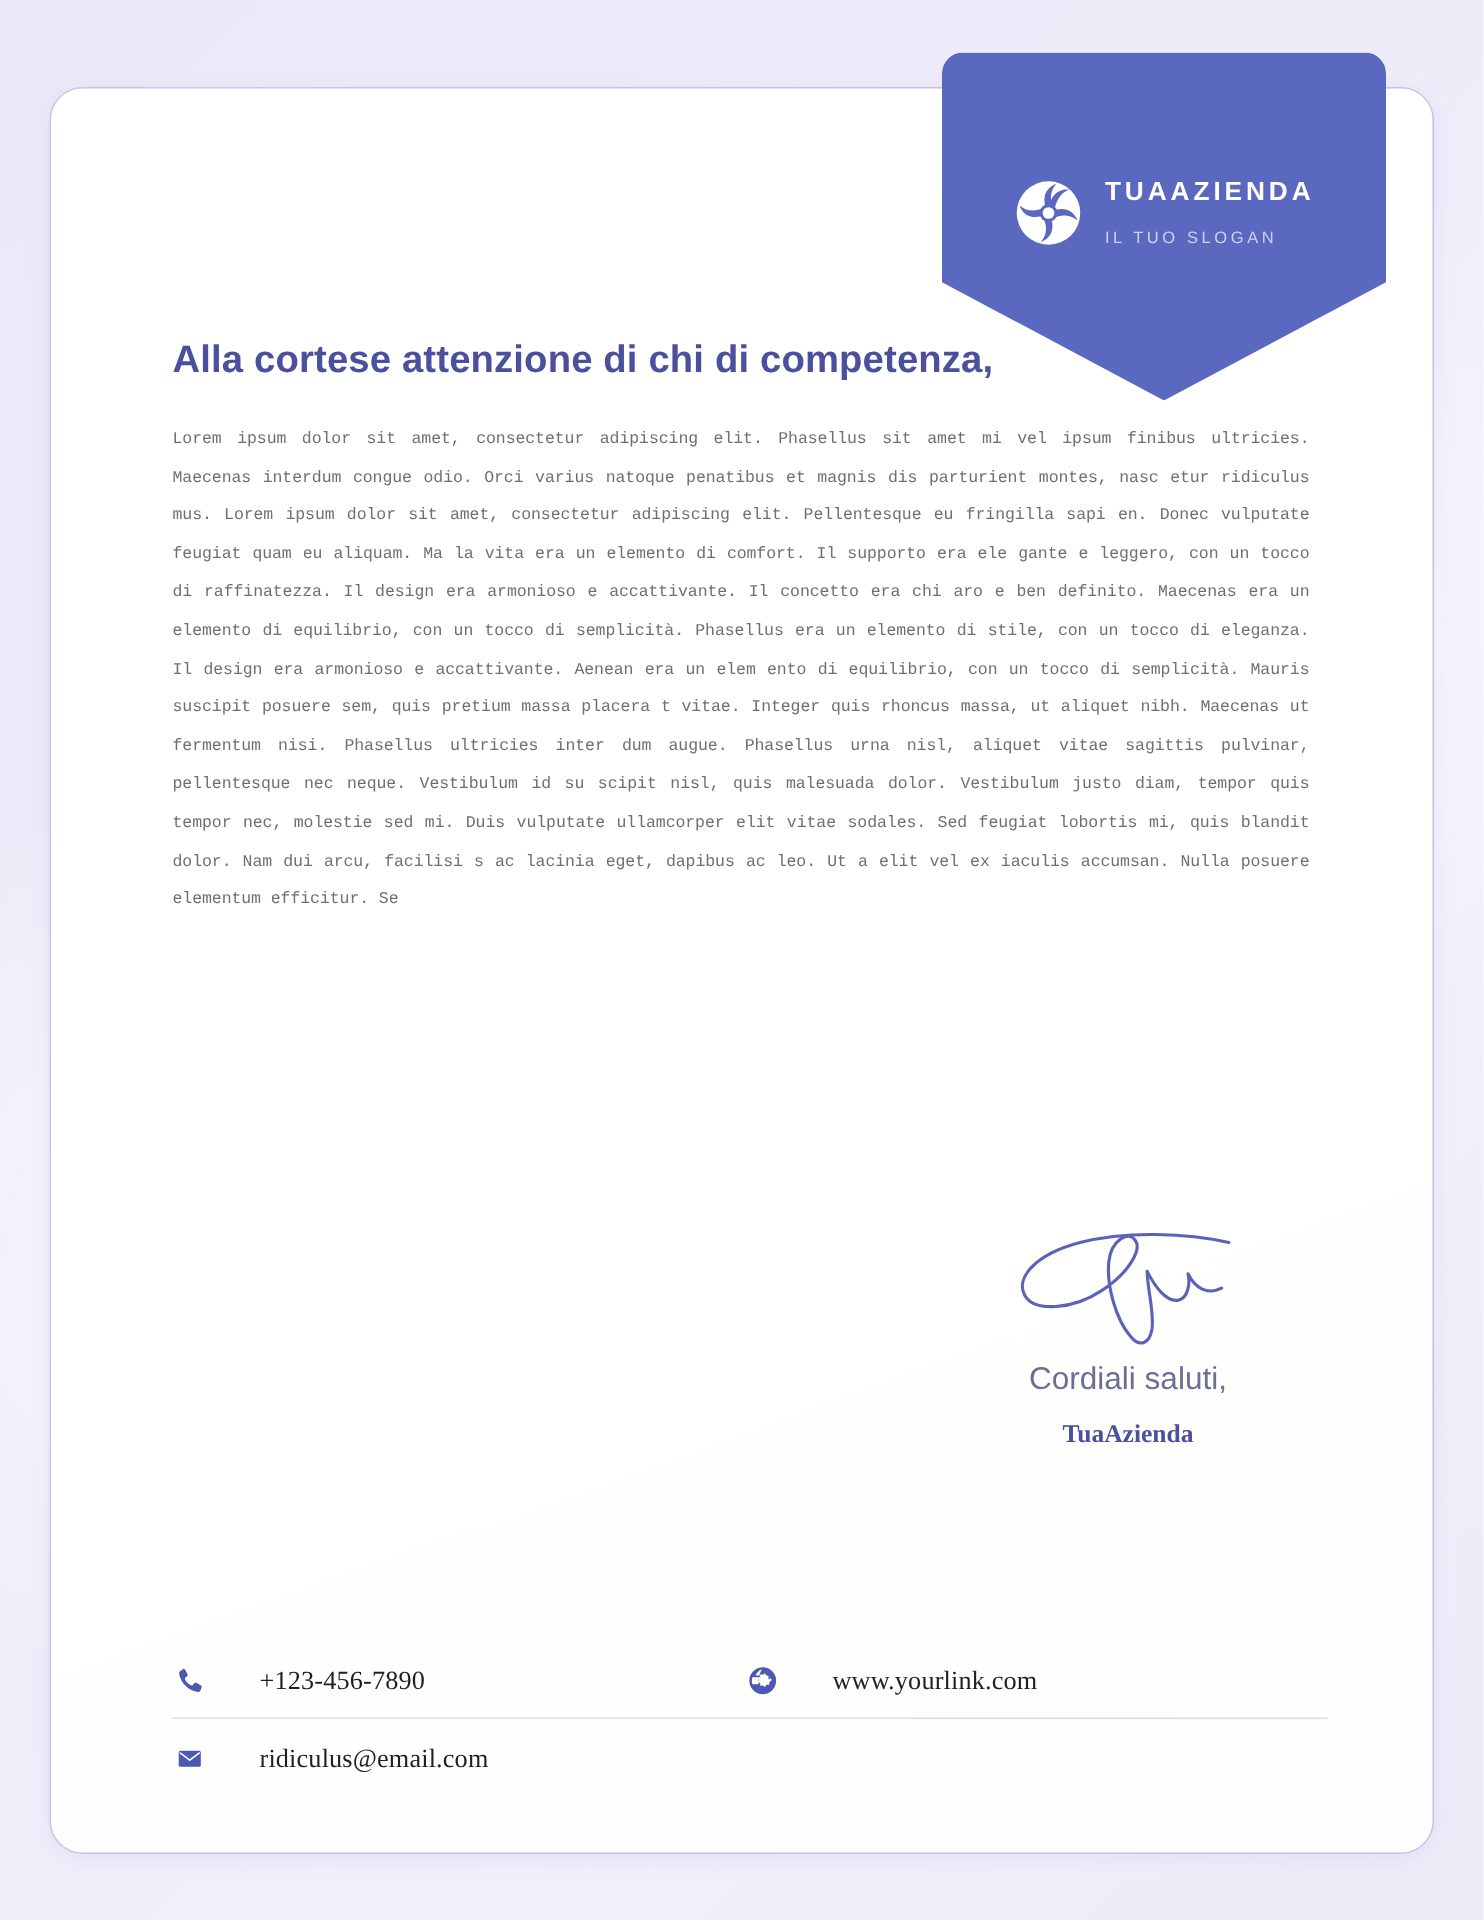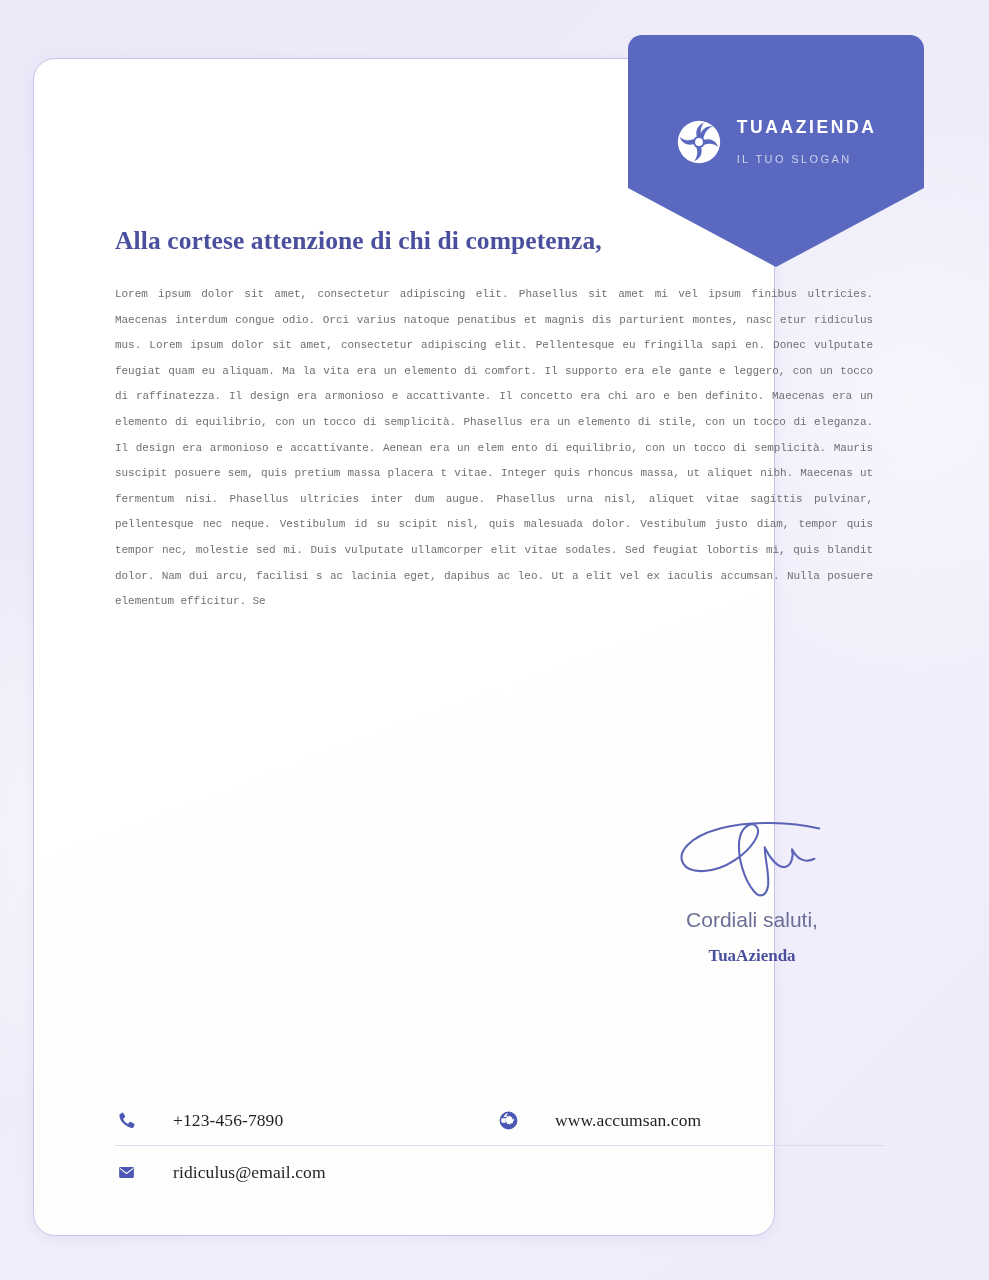--- a/index.html
+++ b/index.html
@@ -35,21 +35,21 @@
     border-radius: 50%;
     background: radial-gradient(circle, rgba(255,255,255,0.45) 0%, rgba(255,255,255,0) 72%);
     pointer-events: none;
   }
 
   
   .page-card {
     position: absolute;
     left: 33px;
     top: 58px;
-    width: 742px;
+    width: 923px;
     height: 1178px;
     background: linear-gradient(160deg, #ffffff 0%, #fffffe 55%, #fdfdfb 100%);
     border: 1.6px solid #c7c3e8;
     border-radius: 22px;
     box-sizing: border-box;
     box-shadow: 0 3px 14px rgba(120,112,190,0.09);
   }
 
   
   .banner {
@@ -104,21 +104,21 @@
   }
 
   
   .letter {
     position: absolute;
     left: 114px;
     top: 225px;
     width: 758px;
   }
   .salutation {
-    font-family: Liberation Serif, serif;
+    font-family: Liberation Sans, sans-serif;
     font-weight: bold;
     font-size: 25.5px;
     color: #4a4f9e;
     margin: 0 0 26px 0;
     letter-spacing: 0.1px;
   }
   .body-text {
     margin: 0;
     font-family: Liberation Mono, monospace;
     font-size: 11px;
@@ -261,21 +261,21 @@
       </div>
       <div class="footer-cell right">
         <span class="f-icon">
           <svg viewBox="0 0 24 24" width="21" height="21" aria-hidden="true">
             <circle cx="12" cy="12" r="9.4" fill="#4c58b4"></circle>
             <path fill="#ffffff" d="M12 2.8c-1.3 1.2-2.2 3.1-2.5 5.2h-3c.9-2.4 2.9-4.3 5.5-5.2zM8.9 9.4c-.1.8-.2 1.7-.2 2.6s.1 1.8.2 2.6H4.1c-.3-.8-.4-1.7-.4-2.6s.1-1.8.4-2.6h4.8z"></path>
             <path fill="#ffffff" d="M15.8 10.6c.6.4 1.2.3 1.6-.1.5-.4 1.1-.2 1.3.4.2.7-.3 1.2-.9 1.5-.8.4-1 1-.8 1.7.2.8-.5 1.3-1.2 1-.8-.3-1.4.1-1.6.9-.2.7-1 .8-1.4.2-.4-.6-1-.8-1.7-.4-.6.3-1.2-.2-1-.9.2-.8-.2-1.4-1-1.6-.5-.1-.7-.6-.4-1 .4-.6.4-1.3-.1-1.8-.4-.4-.2-1 .4-1.1.8-.2 1.2-.8 1.1-1.6-.1-.6.5-1 1-.7.7.4 1.4.3 1.9-.3.4-.5 1-.3 1.2.3.2.8.8 1.2 1.6 1.1.6-.1.9.5.6 1-.3.5-.3 1 .4 1.4z"></path>
             <circle cx="12" cy="12" r="9.4" fill="none" stroke="#4c58b4" stroke-width="1.6"></circle>
           </svg>
         </span>
-        <span class="f-text">www.accumsan.com</span>
+        <span class="f-text">www.yourlink.com</span>
       </div>
     </div>
 
     <div class="footer-divider"></div>
 
     <div class="footer-row">
       <div class="footer-cell left">
         <span class="f-icon">
           <svg viewBox="0 0 24 24" width="21" height="17" aria-hidden="true">
             <rect x="1.6" y="4.4" width="20.8" height="15.2" rx="1.6" fill="#4c58b4"></rect>

